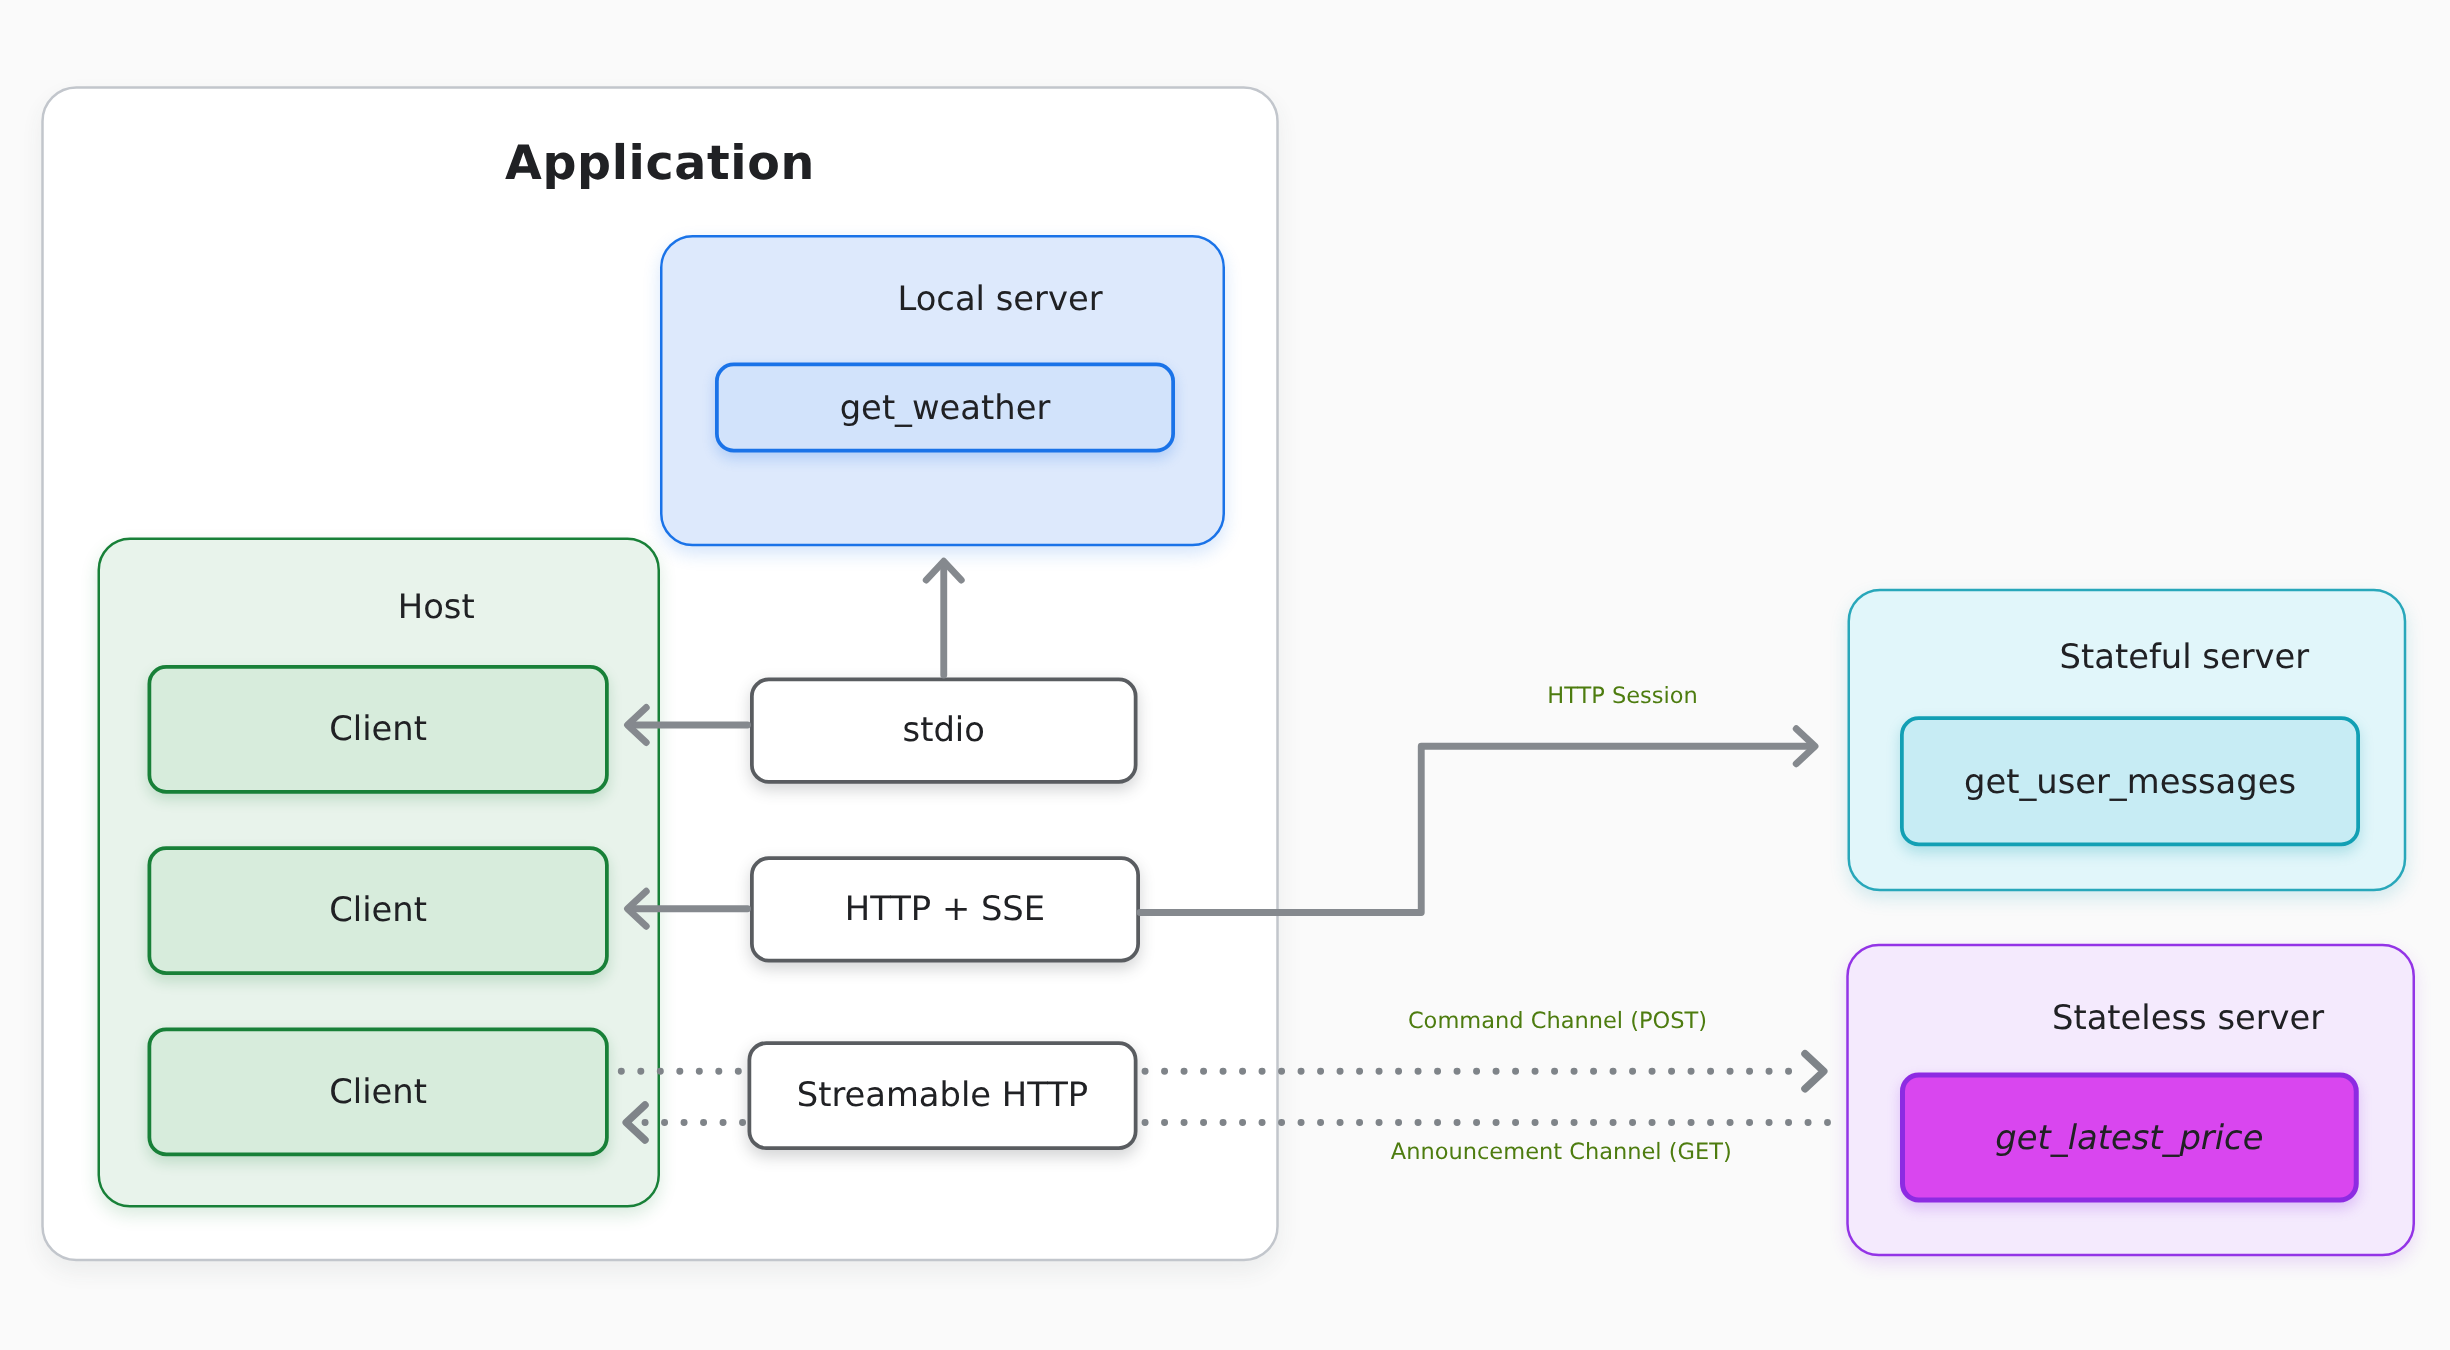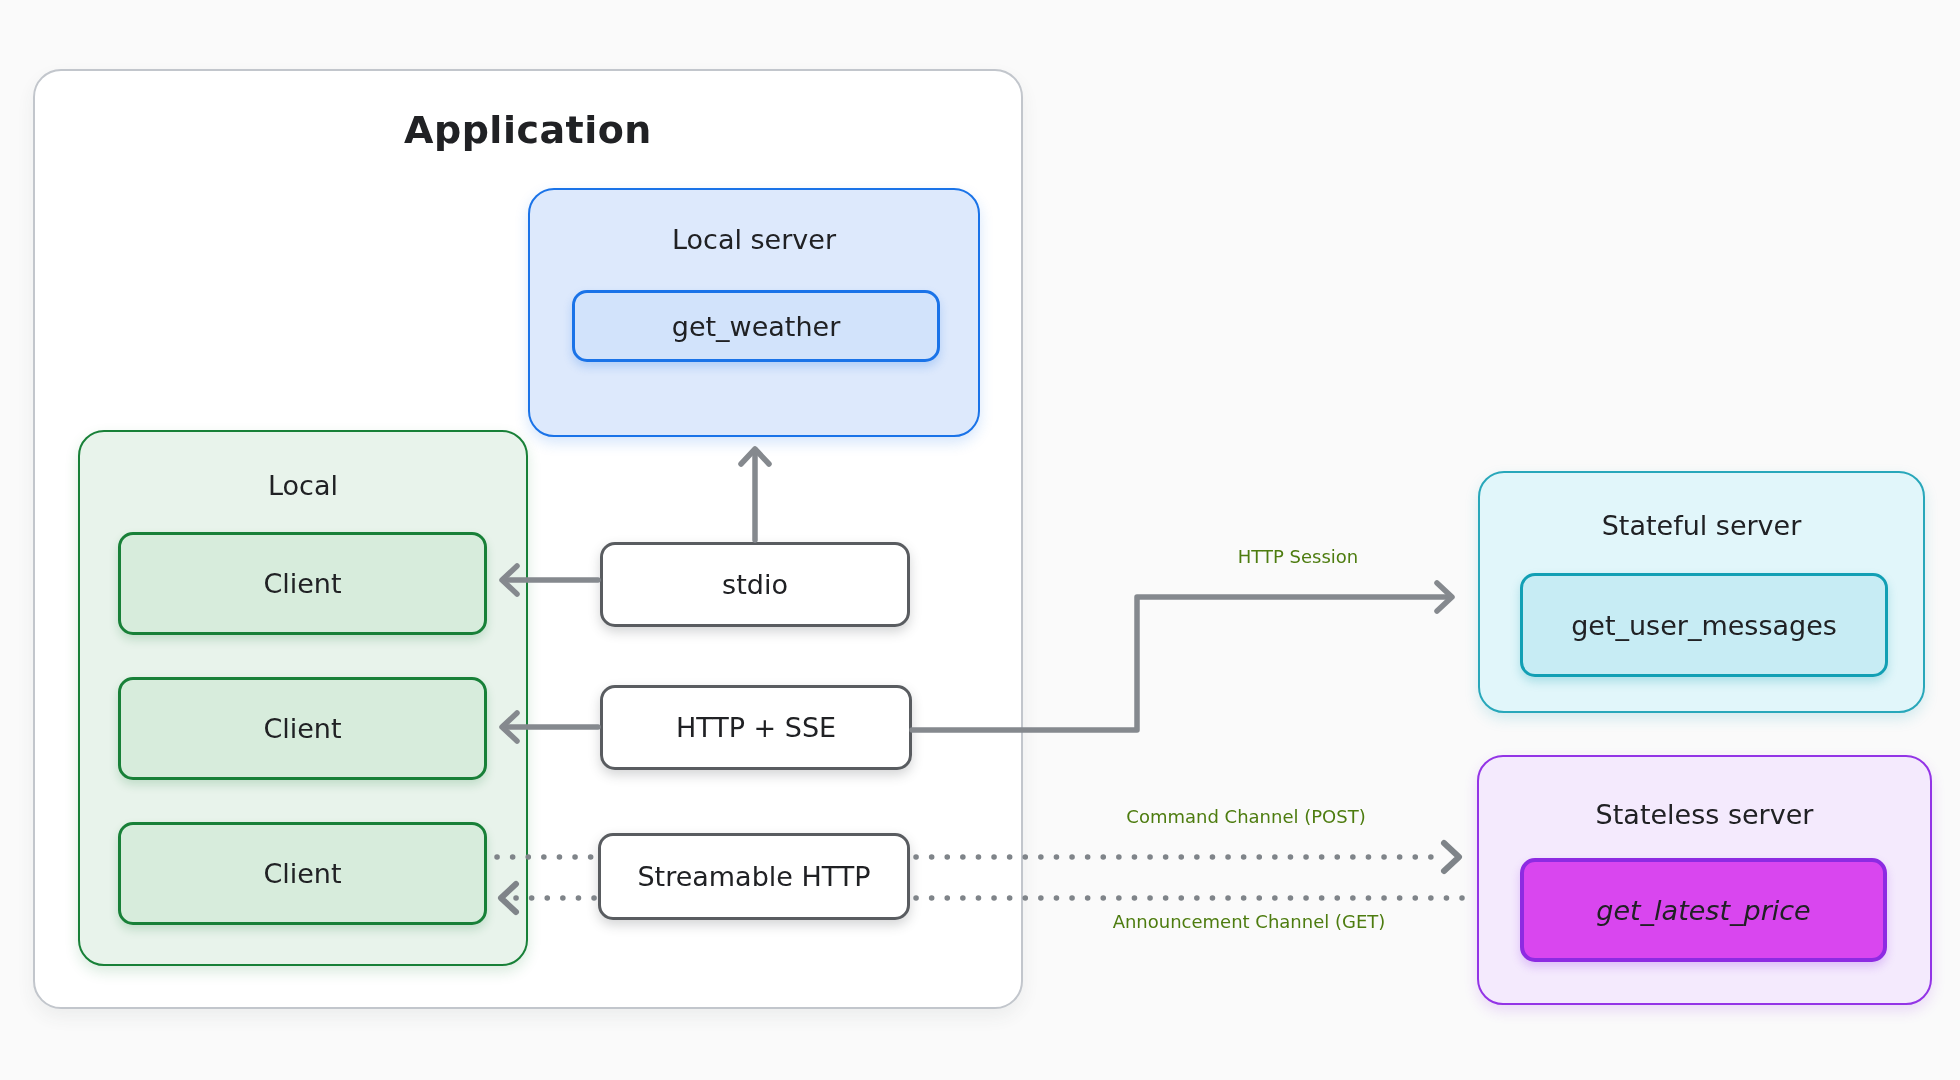--- a/index.html
+++ b/index.html
@@ -23,21 +23,21 @@
     box-shadow:0 8px 18px rgba(60,64,67,0.07);
   }
   .app-title{
     position:absolute;left:33px;top:108px;width:990px;
     text-align:center;font-size:38px;font-weight:bold;letter-spacing:0.5px;
   }
 
   
   .group-label{
     position:absolute;width:100%;text-align:center;
-    font-size:27px;font-weight:500;
+    font-size:27px;font-weight:500;padding-left:46px;
   }
   .local-server{
     left:528px;top:188px;width:452px;height:249px;
     background:#dde9fc;border:2px solid #1a73e8;
     box-shadow:0 6px 14px rgba(26,115,232,0.18);
   }
   .host{
     left:78px;top:430px;width:450px;height:536px;
     background:#e8f3eb;border:2px solid #188038;
     box-shadow:0 6px 14px rgba(24,128,56,0.16);
@@ -113,21 +113,21 @@
 
   <div class="box app-box"></div>
   <div class="app-title">Application</div>
 
   <div class="box rounded-lg local-server">
     <div class="group-label" style="top:34px;">Local server</div>
   </div>
   <div class="box rounded-sm tool tool-weather">get_weather</div>
 
   <div class="box rounded-lg host">
-    <div class="group-label" style="top:38px;">Local</div>
+    <div class="group-label" style="top:38px;">Host</div>
   </div>
   <div class="box rounded-sm tool client client-1">Client</div>
   <div class="box rounded-sm tool client client-2">Client</div>
   <div class="box rounded-sm tool client client-3">Client</div>
 
   <div class="box rounded-sm transport transport-stdio">stdio</div>
   <div class="box rounded-sm transport transport-sse">HTTP + SSE</div>
   <div class="box rounded-sm transport transport-streamable">Streamable HTTP</div>
 
   <div class="box rounded-lg stateful">

